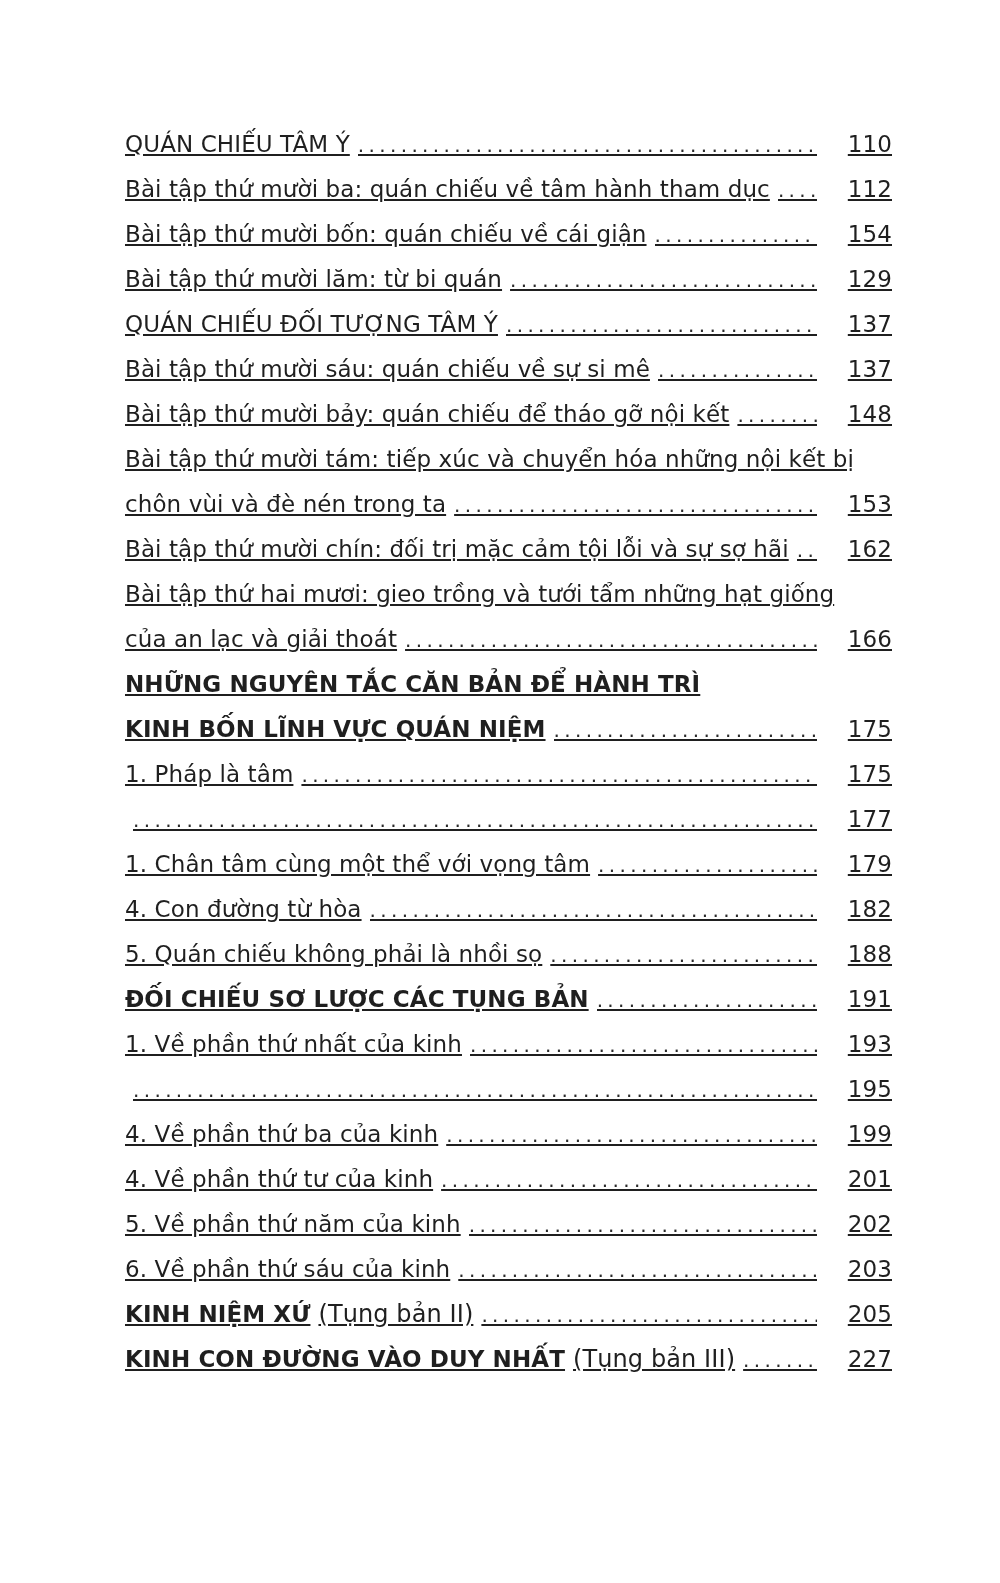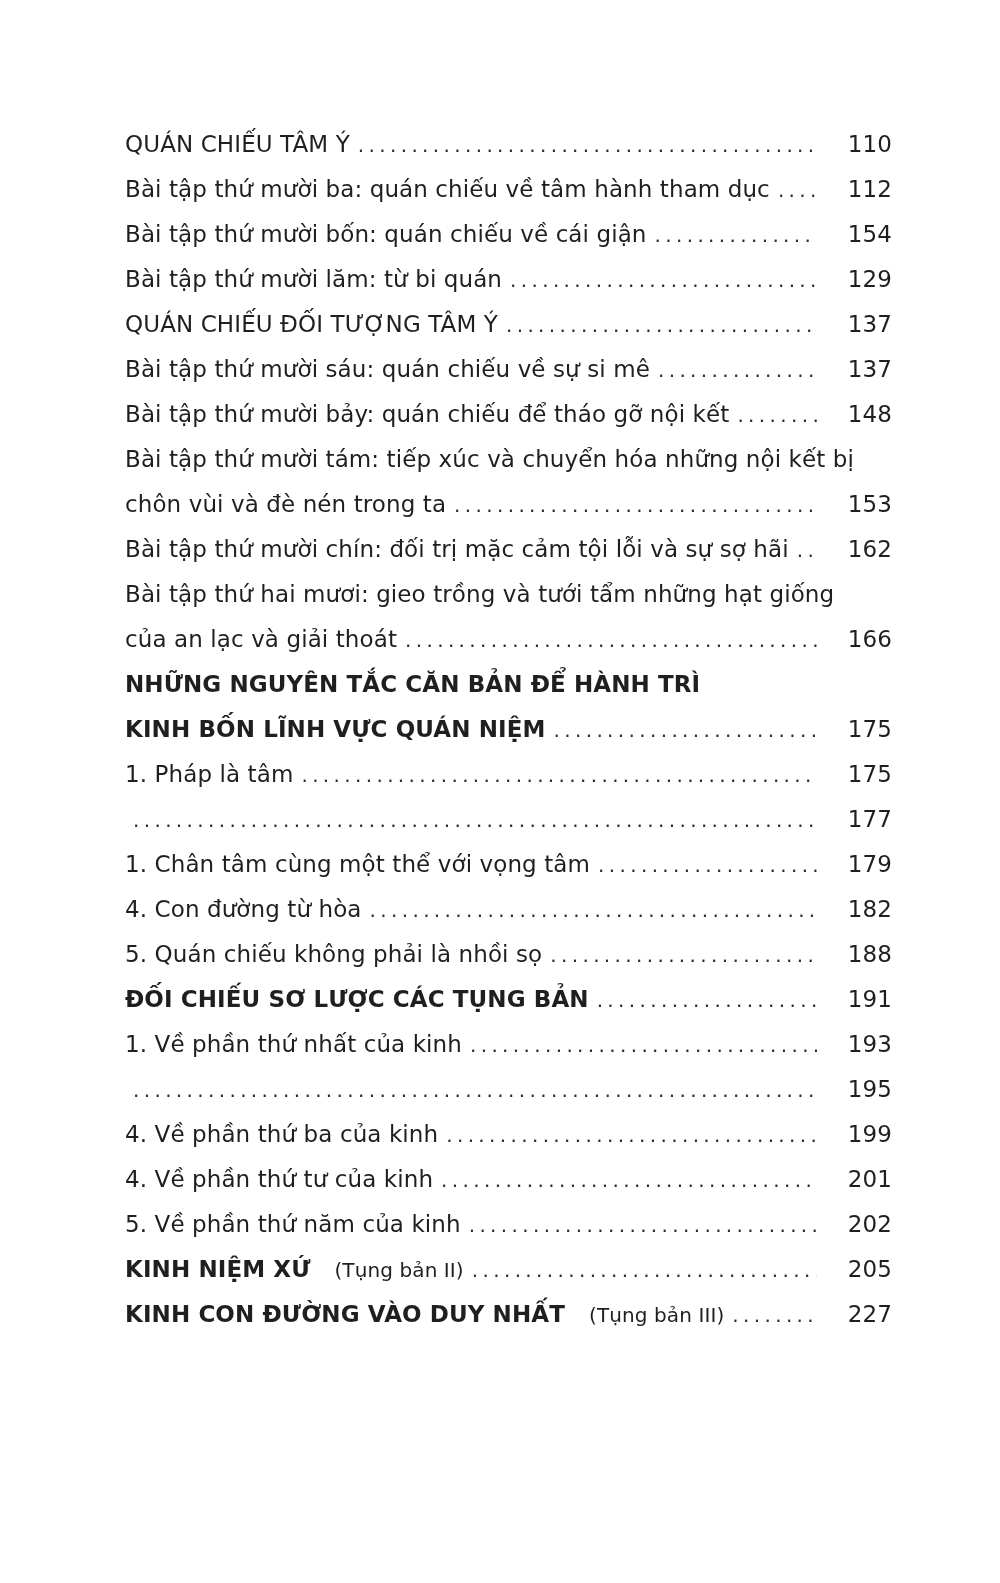--- a/index.html
+++ b/index.html
@@ -12,20 +12,21 @@
     background: #ffffff;
     font-family: "DejaVu Sans", "Liberation Sans", sans-serif;
     color: #1f1f1f;
     overflow: hidden;
   }
   .page {
     box-sizing: border-box;
     width: 1000px;
     height: 1583px;
     padding: 122px 108px 0 125px;
+    text-decoration: underline;
   }
   ol.toc {
     list-style: none;
     margin: 0;
     padding: 0;
   }
   .row {
     display: flex;
     align-items: baseline;
     height: 45px;
@@ -39,22 +40,22 @@
   }
   .row.caps .text {
     font-weight: 400;
   }
   .row.bold .text {
     font-weight: 700;
   }
   .row .suffix {
     flex: 0 0 auto;
     font-weight: 400;
-    font-size: 20px;
-    margin-left: 24px;
+    font-size: 24px;
+    margin-left: 8px;
     white-space: nowrap;
   }
   .leader {
     flex: 1 1 auto;
     overflow: hidden;
     white-space: nowrap;
     margin: 0 6px 0 8px;
     color: #2a2a2a;
     min-width: 0;
   }
@@ -214,20 +215,26 @@
 
     <span class="leader"></span>
     <span class="pagenum">201</span>
   </li>
       <li class="row normal">
     <span class="text">5. Về phần thứ năm của kinh</span>
 
     <span class="leader"></span>
     <span class="pagenum">202</span>
   </li>
+      <li class="row normal">
+    <span class="text">6. Về phần thứ sáu của kinh</span>
+
+    <span class="leader"></span>
+    <span class="pagenum">203</span>
+  </li>
       <li class="row bold">
     <span class="text">KINH NIỆM XỨ</span>
     <span class="suffix">(Tụng bản II)</span>
     <span class="leader"></span>
     <span class="pagenum">205</span>
   </li>
       <li class="row bold">
     <span class="text">KINH CON ĐƯỜNG VÀO DUY NHẤT</span>
     <span class="suffix">(Tụng bản III)</span>
     <span class="leader"></span>

